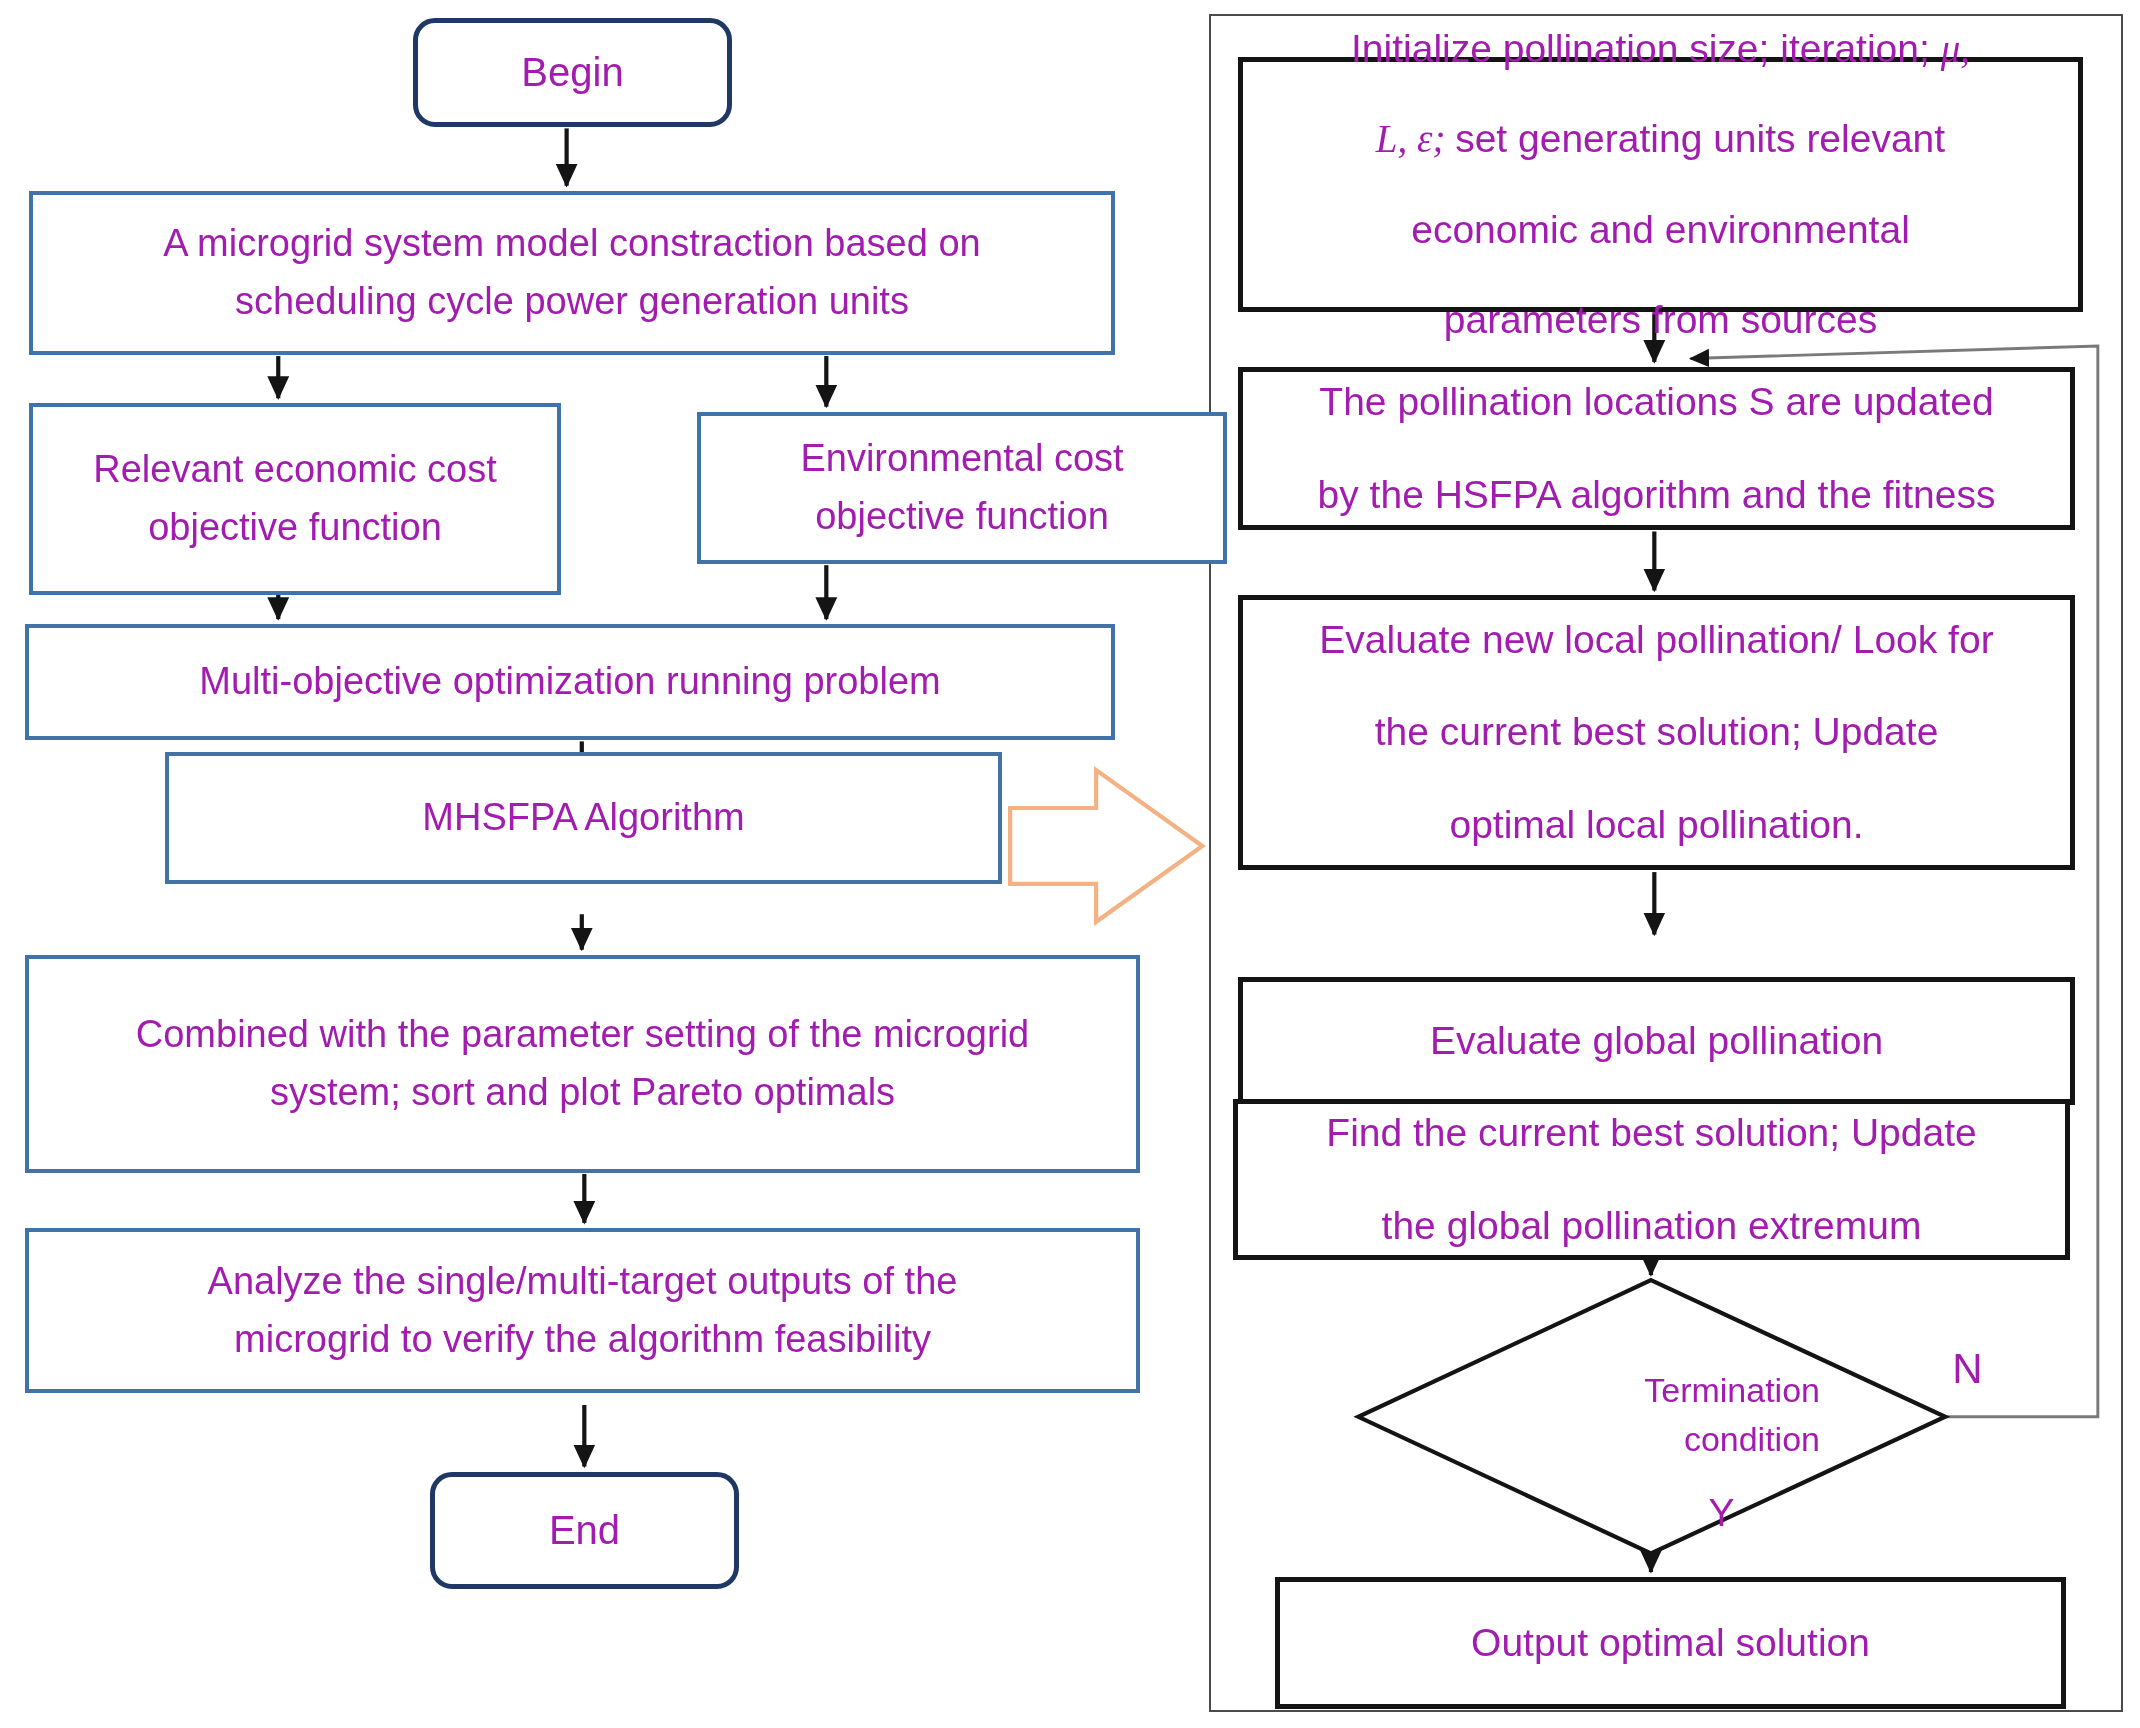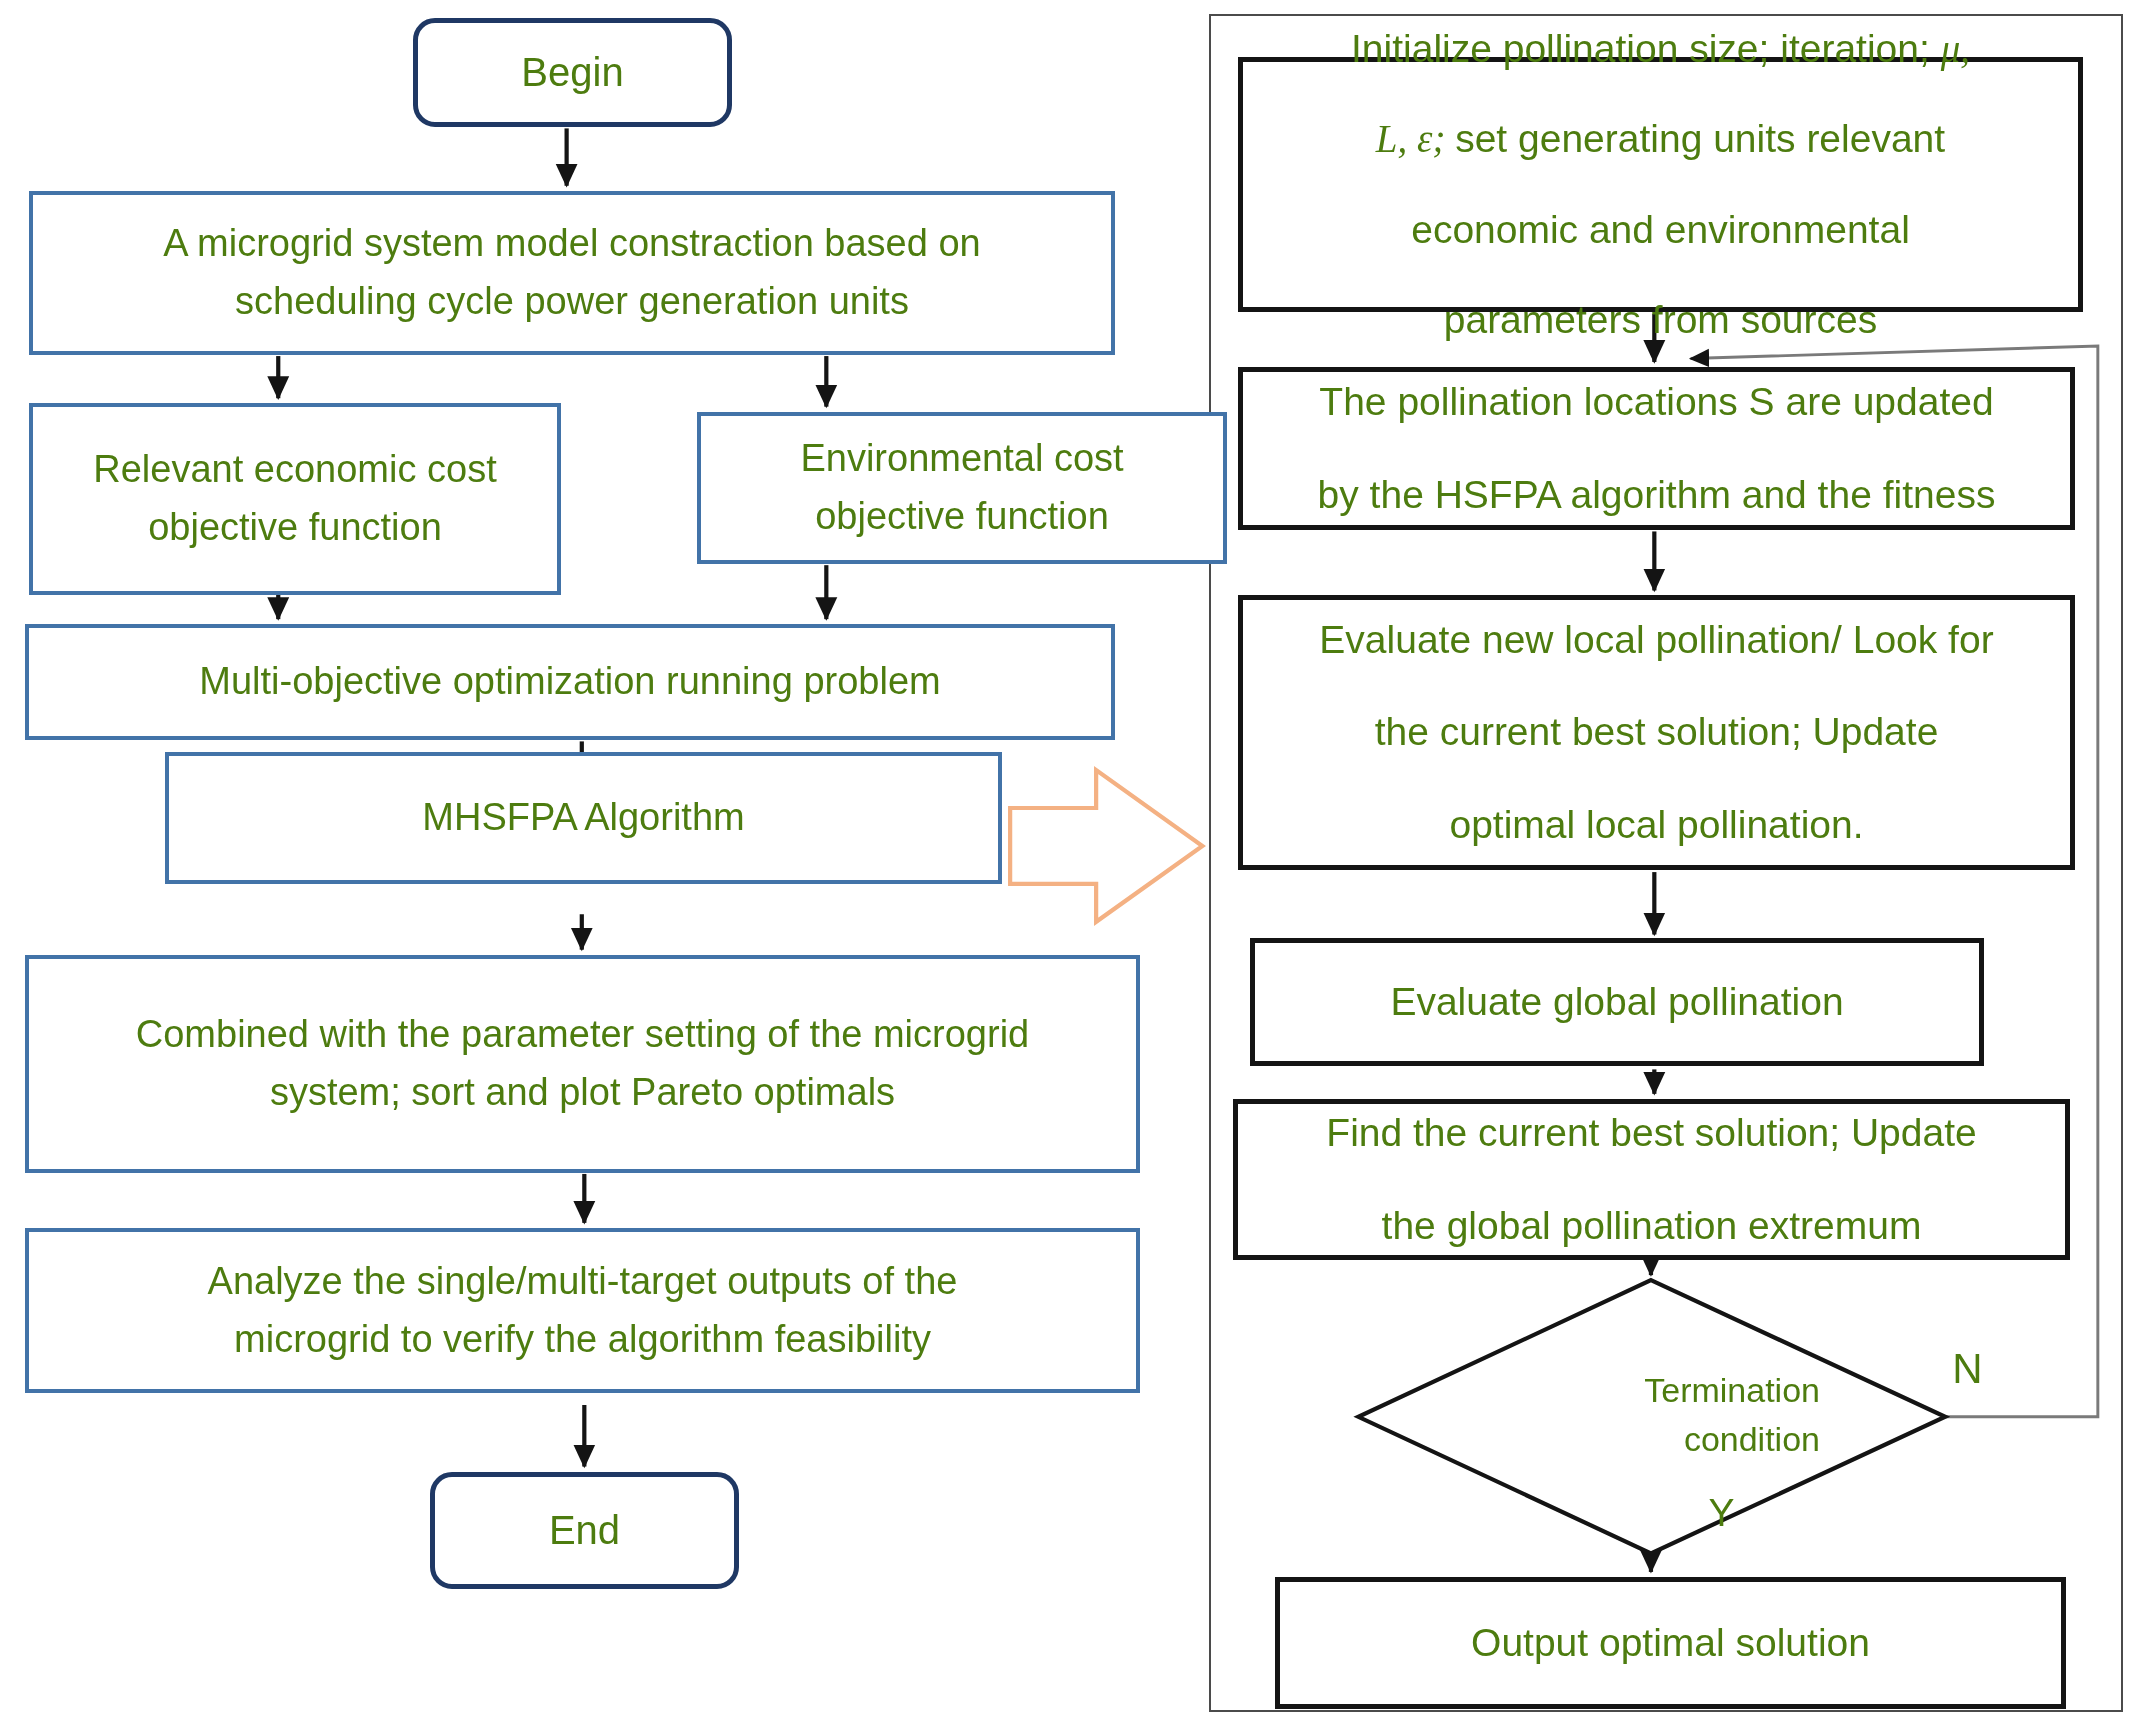--- a/index.html
+++ b/index.html
@@ -1,20 +1,20 @@
 <!DOCTYPE html>
 <html style="font-size:13.5px"><head>
 <meta charset="utf-8">
 <style>
   * { box-sizing: border-box; }
   html, body { margin: 0; padding: 0; background: #ffffff; }
   #canvas {
     position: relative; width: 2140px; height: 1729px;
     background: #ffffff; overflow: hidden;
-    font-family: "Liberation Sans", sans-serif; color: #4d7c0f; text-decoration: underline;
+    font-family: "Liberation Sans", sans-serif; color: #a21caf; text-decoration: underline;
   }
   #svgLayer { position: absolute; left: 0; top: 0; z-index: 1; }
   .box {
     position: absolute; background: #ffffff; z-index: 2;
     display: flex; flex-direction: column; align-items: center; justify-content: center;
     text-align: center;
   }
   .blue  { border: 4.2px solid #4273a8; font-size: 38px; line-height: 1.52; }
   .terminal { border: 5px solid #1f3864; border-radius: 22px; font-size: 40px; }
   .rblack { border: 5.9px solid #141414; font-size: 39px; line-height: 1.55; gap: 32px; }
@@ -119,21 +119,21 @@
     <div>The pollination locations S are updated</div>
     <div>by the HSFPA algorithm and the fitness</div>
   </div>
 
   <div class="box rblack" style="left:1238px; top:595px; width:837px; height:275px;">
     <div>Evaluate new local pollination/ Look for</div>
     <div>the current best solution; Update</div>
     <div>optimal local pollination.</div>
   </div>
 
-  <div class="box rblack" style="left:1238px; top:938px; width:734px; height:128px;margin-left:12px;">
+  <div class="box rblack" style="left:1238px; top:977px; width:837px; height:128px;">
     <div>Evaluate global pollination</div>
   </div>
 
   <div class="box rblack" style="left:1233px; top:1099px; width:837px; height:161px;">
     <div>Find the current best solution; Update</div>
     <div>the global pollination extremum</div>
   </div>
 
   <div class="diamond-text" style="left:1483px; top:1366px; width:337px;">
     <div>Termination</div>

